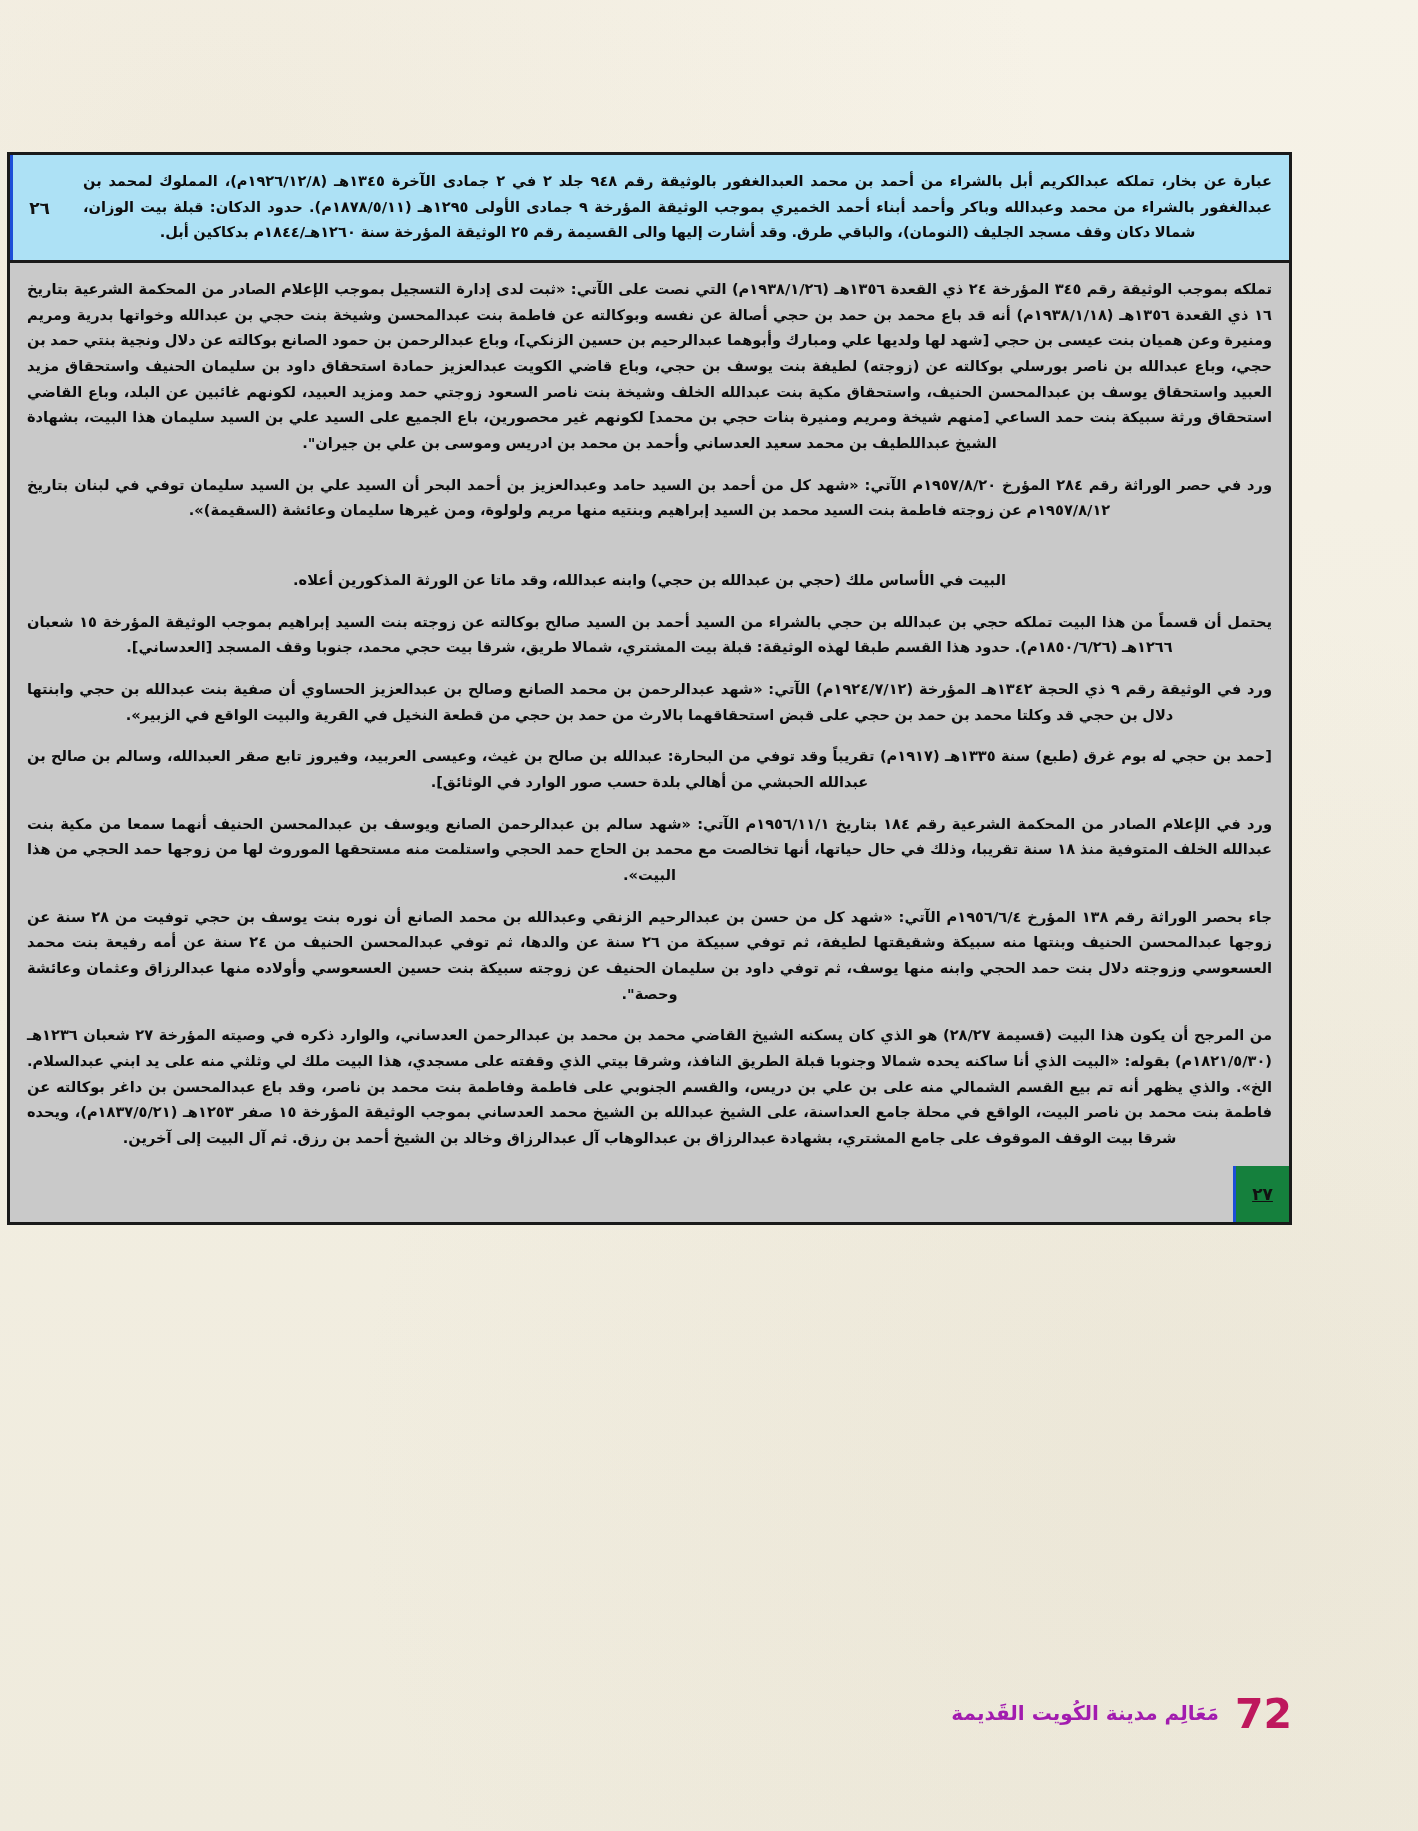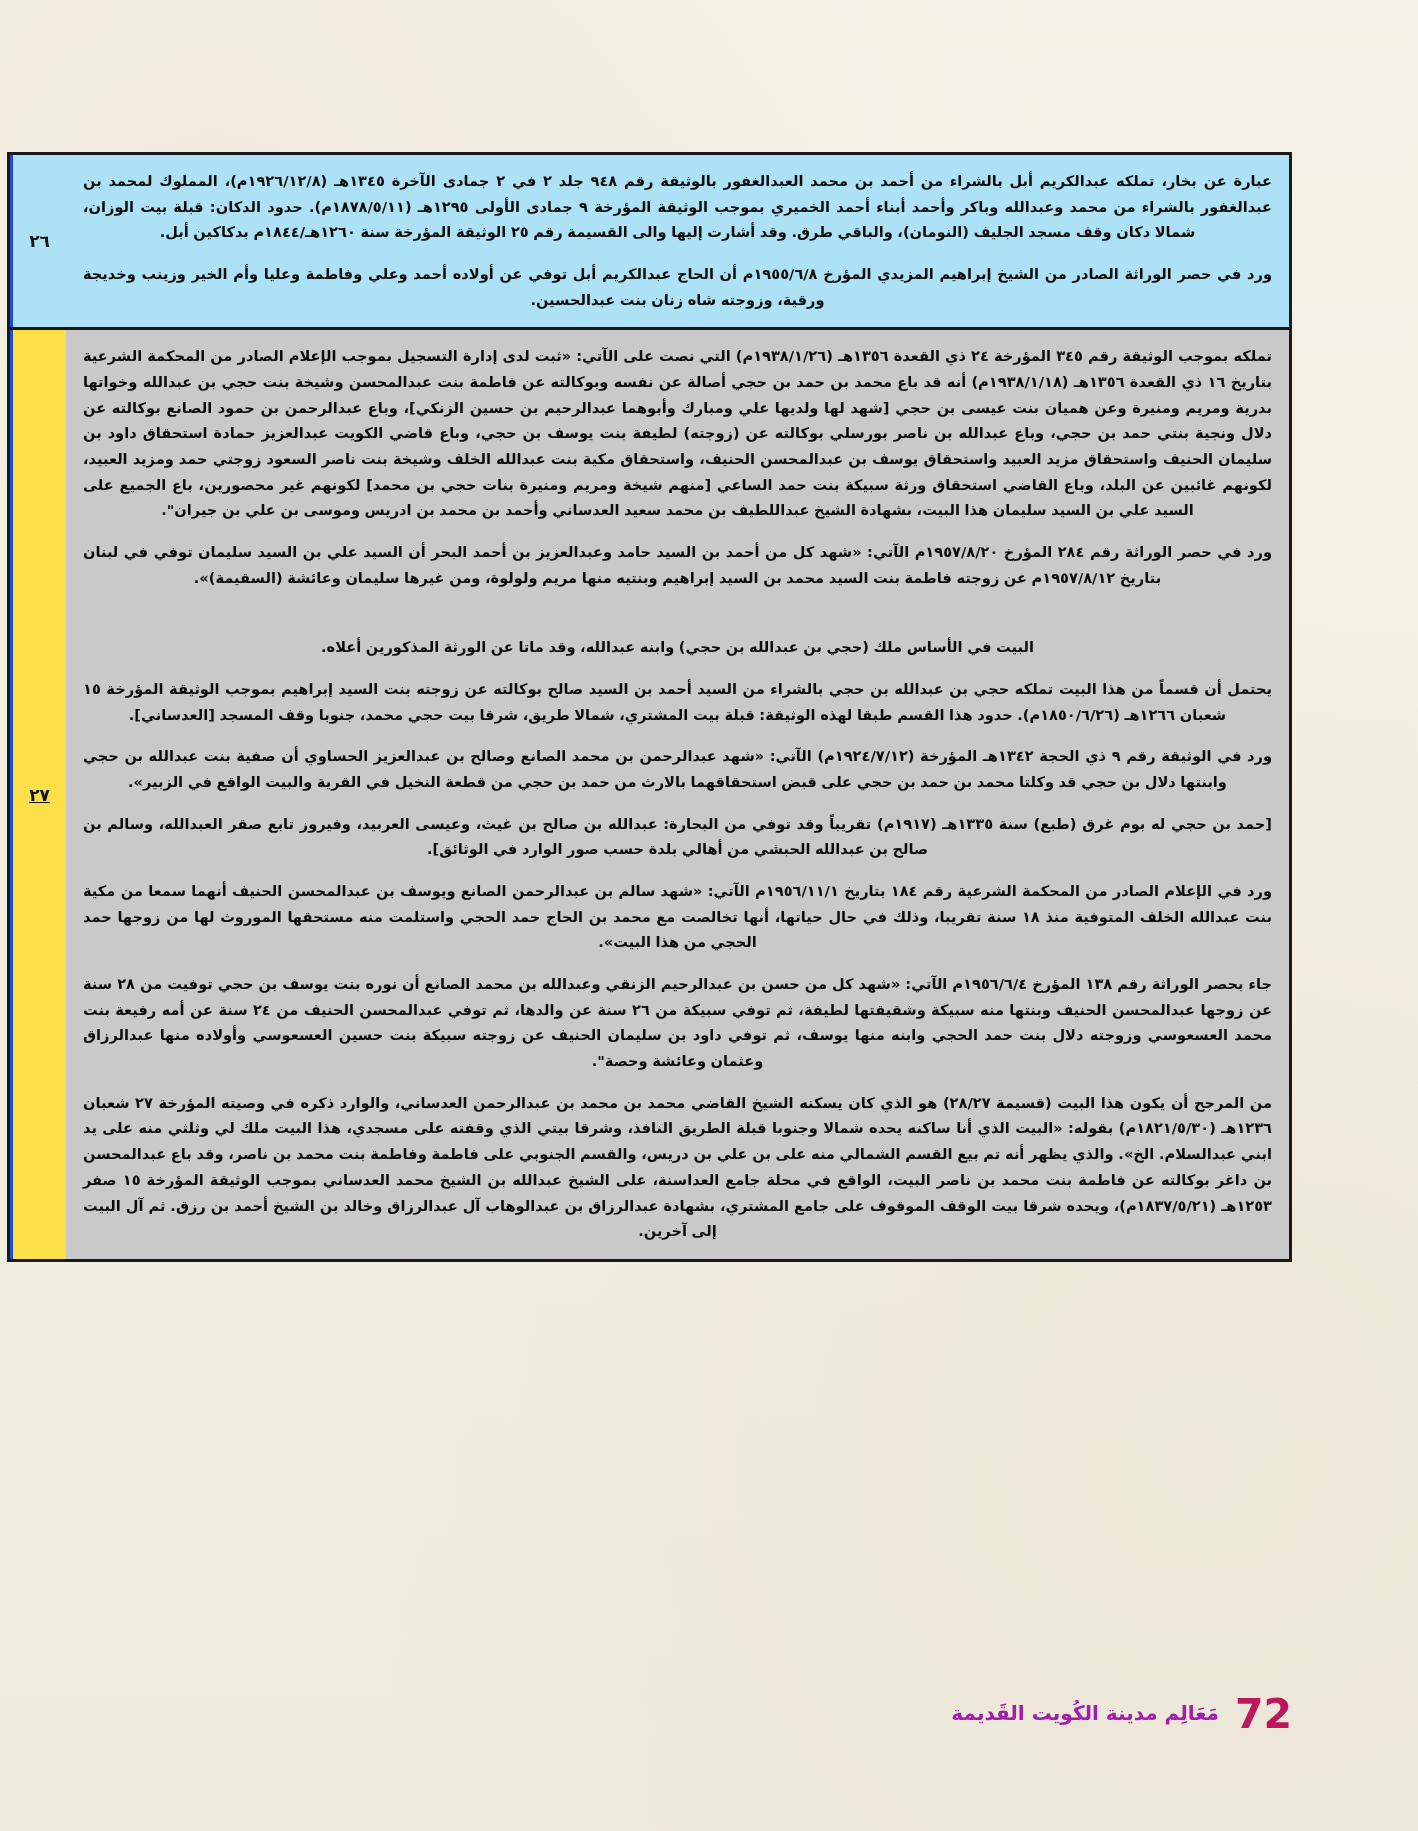--- a/index.html
+++ b/index.html
@@ -40,21 +40,21 @@
     border: 3px solid #1a1a1a;
     box-sizing: border-box;
     background: #c9c9c9;
   }
 
   .row {
     display: flex;
     flex-direction: row;
     border-bottom: 3px solid #1a1a1a;
   }
-  .row:last-child { border-bottom: none; }
+  .row:last-child { border-bottom: none; flex-direction: column; }
 
   .numcell {
     width: 56px;
     flex: 0 0 56px;
     border-left: 3px solid #1d4ed8;
     display: flex;
     align-items: center;
     justify-content: center;
     font-size: 17px;
     font-weight: bold;
@@ -65,21 +65,21 @@
 
   .bodycell {
     flex: 1 1 auto;
     padding: 13px 17px 15px 17px;
     box-sizing: border-box;
   }
 
   .row-26 { background: #ade1f5; }
   .row-26 .numcell { background: #ade1f5; }
   .row-27 { background: #c9c9c9; }
-  .row-27 .numcell { background: #fde047; text-decoration: underline; }
+  .row-27 .numcell { background: #15803d; text-decoration: underline; }
 
   p.para {
     margin: 0 0 16px 0;
     font-family: "DejaVu Sans", sans-serif;
     font-size: 14.6px;
     line-height: 1.76;
     color: #0c0c0c;
     text-align: justify;
     text-align-last: center;
     font-weight: 600;
@@ -128,21 +128,20 @@
 <body>
 
 <div class="page">
   <div class="paper-grain"></div>
 
   <div class="table-wrap">
 
     <div class="row row-26">
       <div class="bodycell">
         <p class="para">عبارة عن بخار، تملكه عبدالكريم أبل بالشراء من أحمد بن محمد العبدالغفور بالوثيقة رقم ٩٤٨ جلد ٢ في ٢ جمادى الآخرة ١٣٤٥هـ (١٩٢٦/١٢/٨م)، المملوك لمحمد بن عبدالغفور بالشراء من محمد وعبدالله وباكر وأحمد أبناء أحمد الخميري بموجب الوثيقة المؤرخة ٩ جمادى الأولى ١٢٩٥هـ (١٨٧٨/٥/١١م). حدود الدكان: قبلة بيت الوزان، شمالا دكان وقف مسجد الجليف (النومان)، والباقي طرق. وقد أشارت إليها والى القسيمة رقم ٢٥ الوثيقة المؤرخة سنة ١٢٦٠هـ/١٨٤٤م بدكاكين أبل.</p>
-        <p class="para">ورد في حصر الوراثة الصادر من الشيخ إبراهيم المزيدي المؤرخ ١٩٥٥/٦/٨م أن الحاج عبدالكريم أبل توفي عن أولاده أحمد وعلي وفاطمة وعليا وأم الخير وزينب وخديجة ورقية، وزوجته شاه زنان بنت عبدالحسين.</p>
       </div>
       <div class="numcell">٢٦</div>
     </div>
 
     <div class="row row-27">
       <div class="bodycell">
         <p class="para">تملكه بموجب الوثيقة رقم ٣٤٥ المؤرخة ٢٤ ذي القعدة ١٣٥٦هـ (١٩٣٨/١/٢٦م) التي نصت على الآتي: «ثبت لدى إدارة التسجيل بموجب الإعلام الصادر من المحكمة الشرعية بتاريخ ١٦ ذي القعدة ١٣٥٦هـ (١٩٣٨/١/١٨م) أنه قد باع محمد بن حمد بن حجي أصالة عن نفسه وبوكالته عن فاطمة بنت عبدالمحسن وشيخة بنت حجي بن عبدالله وخواتها بدرية ومريم ومنيرة وعن هميان بنت عيسى بن حجي [شهد لها ولديها علي ومبارك وأبوهما عبدالرحيم بن حسين الزنكي]، وباع عبدالرحمن بن حمود الصانع بوكالته عن دلال ونجية بنتي حمد بن حجي، وباع عبدالله بن ناصر بورسلي بوكالته عن (زوجته) لطيفة بنت يوسف بن حجي، وباع قاضي الكويت عبدالعزيز حمادة استحقاق داود بن سليمان الحنيف واستحقاق مزيد العبيد واستحقاق يوسف بن عبدالمحسن الحنيف، واستحقاق مكية بنت عبدالله الخلف وشيخة بنت ناصر السعود زوجتي حمد ومزيد العبيد، لكونهم غائبين عن البلد، وباع القاضي استحقاق ورثة سبيكة بنت حمد الساعي [منهم شيخة ومريم ومنيرة بنات حجي بن محمد] لكونهم غير محصورين، باع الجميع على السيد علي بن السيد سليمان هذا البيت، بشهادة الشيخ عبداللطيف بن محمد سعيد العدساني وأحمد بن محمد بن ادريس وموسى بن علي بن جيران".</p>
         <p class="para">ورد في حصر الوراثة رقم ٢٨٤ المؤرخ ١٩٥٧/٨/٢٠م الآتي: «شهد كل من أحمد بن السيد حامد وعبدالعزيز بن أحمد البحر أن السيد علي بن السيد سليمان توفي في لبنان بتاريخ ١٩٥٧/٨/١٢م عن زوجته فاطمة بنت السيد محمد بن السيد إبراهيم وبنتيه منها مريم ولولوة، ومن غيرها سليمان وعائشة (السقيمة)».</p>
         <p class="para center-one">البيت في الأساس ملك (حجي بن عبدالله بن حجي) وابنه عبدالله، وقد ماتا عن الورثة المذكورين أعلاه.</p>
         <p class="para">يحتمل أن قسماً من هذا البيت تملكه حجي بن عبدالله بن حجي بالشراء من السيد أحمد بن السيد صالح بوكالته عن زوجته بنت السيد إبراهيم بموجب الوثيقة المؤرخة ١٥ شعبان ١٢٦٦هـ (١٨٥٠/٦/٢٦م). حدود هذا القسم طبقا لهذه الوثيقة: قبلة بيت المشتري، شمالا طريق، شرقا بيت حجي محمد، جنوبا وقف المسجد [العدساني].</p>

